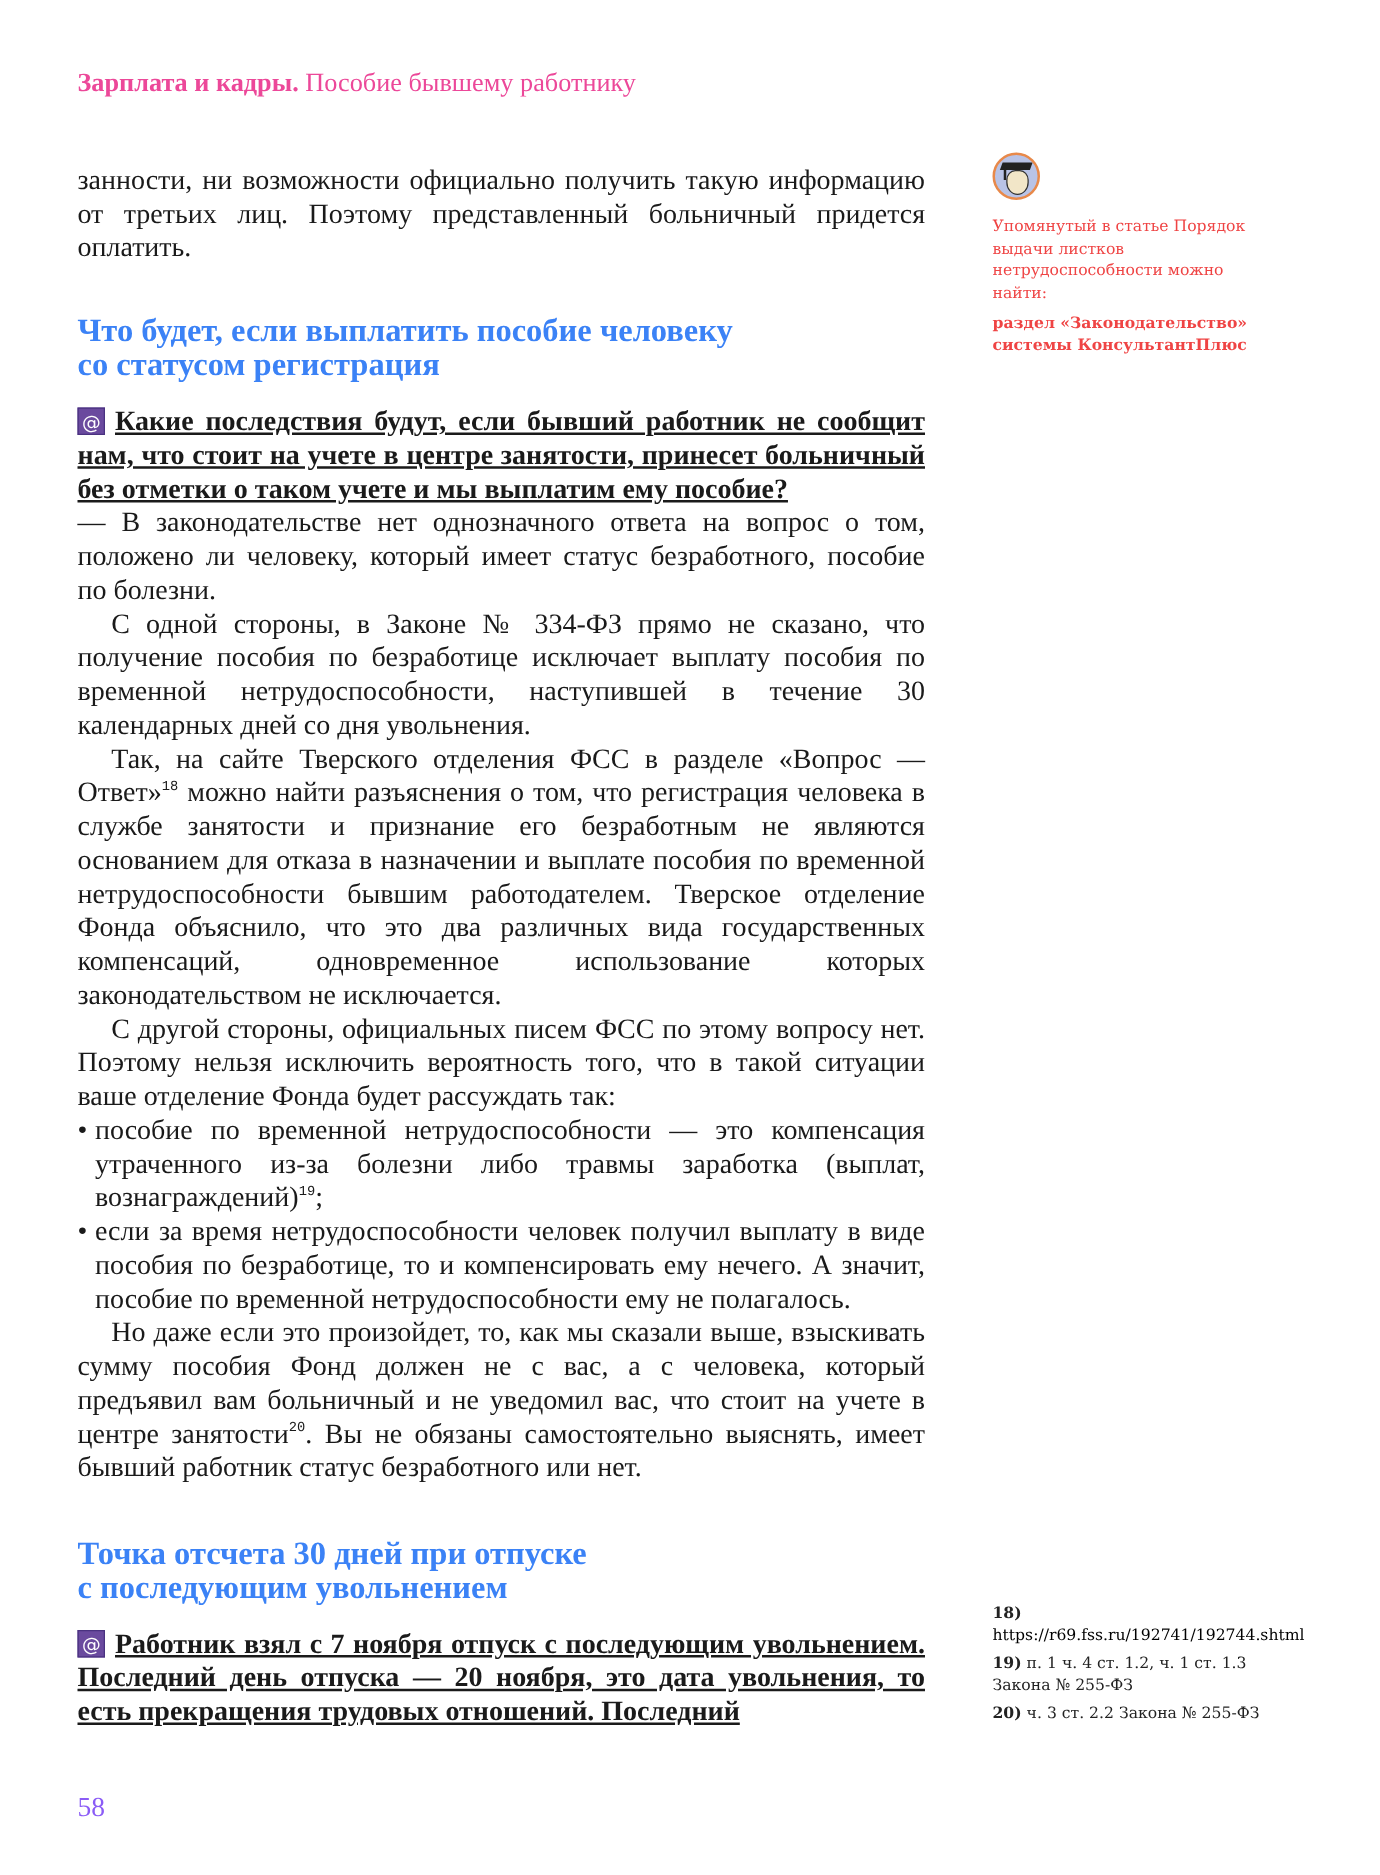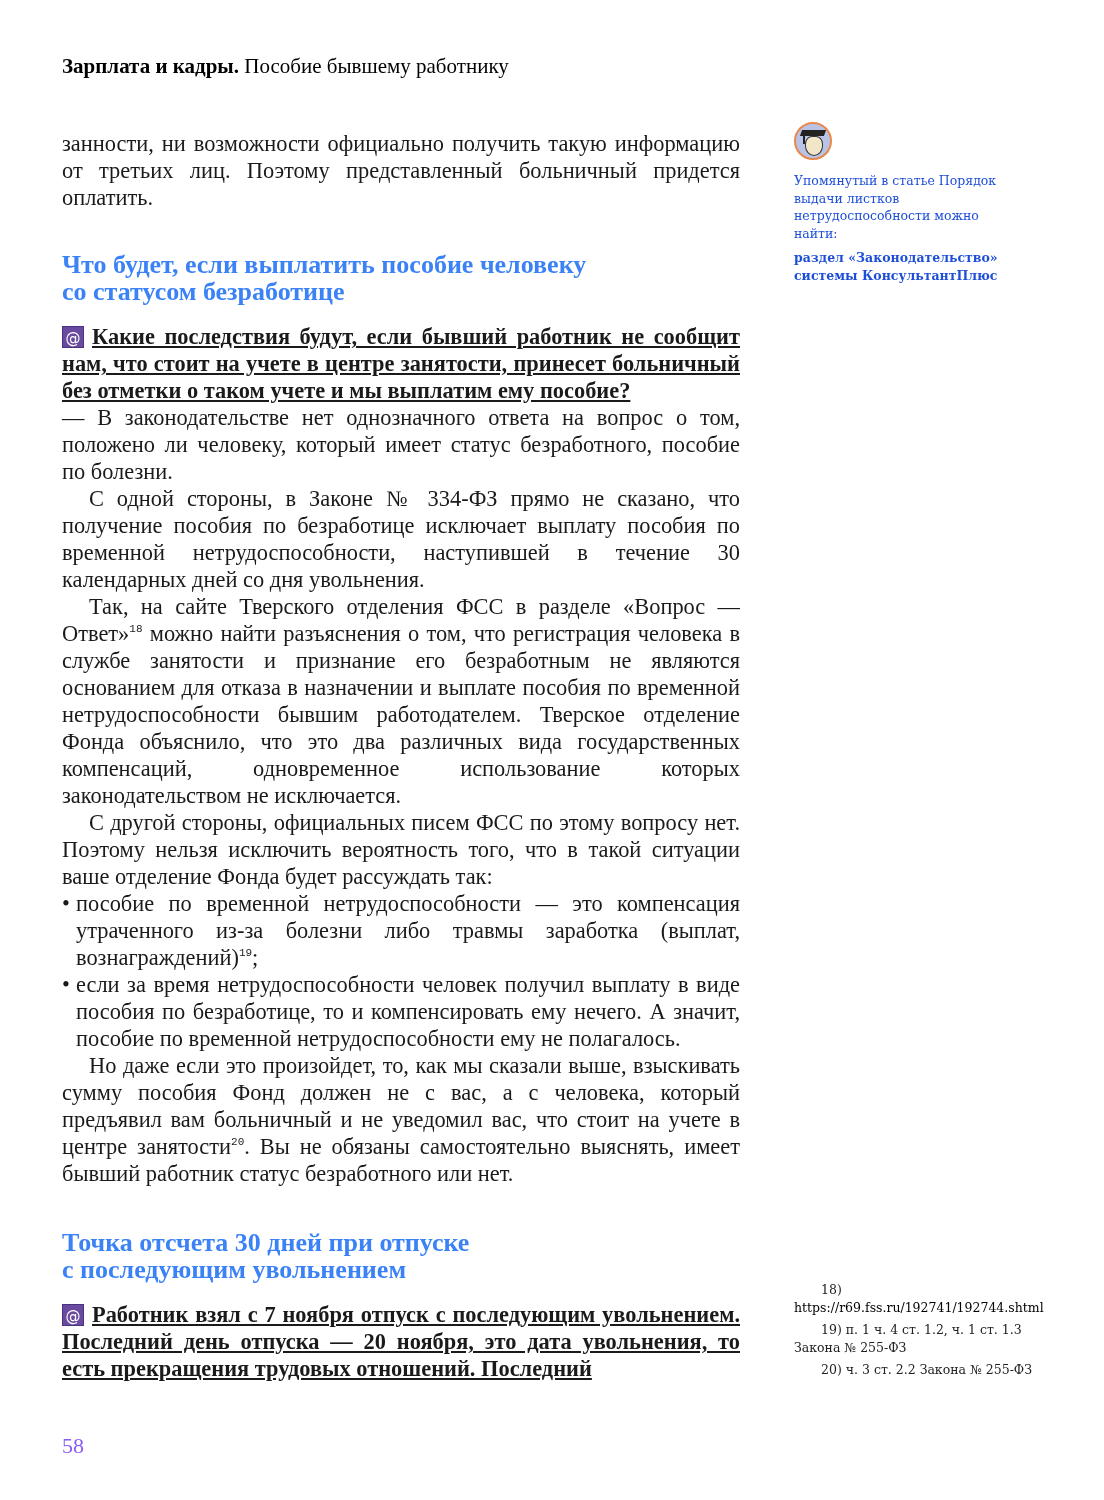--- a/index.html
+++ b/index.html
@@ -4,21 +4,21 @@
   <style>
     html, body { margin: 0; padding: 0; background: #ffffff; }
     body {
       width: 1104px; height: 1500px; position: relative; overflow: hidden;
       font-family: "DejaVu Serif", "Liberation Serif", serif;
       color: #1a1a1a;
     }
     .running-head {
       position: absolute; left: 62px; top: 54px;
       font-family: "Liberation Serif", "DejaVu Serif", serif;
-      font-size: 21px; color: #000000;
+      font-size: 21px; color: #ec4899;
     }
     .running-head .rh-bold { font-weight: bold; }
     .main {
       position: absolute; left: 62px; top: 130px; width: 678px;
       font-family: "Liberation Serif", serif;
       font-size: 22.4px; line-height: 27px;
     }
     .main p { margin: 0; text-align: justify; }
     .main p.indent { text-indent: 27px; }
     .main h2 {
@@ -35,21 +35,21 @@
       border: 1px solid #4a3280; box-sizing: border-box; font-weight: normal;
     }
     sup { font-size: 11px; line-height: 0; vertical-align: 9px; font-family: Liberation Mono, monospace; }
     ul.bullets { list-style: none; margin: 0; padding: 0; }
     ul.bullets li { position: relative; padding-left: 14px; text-align: justify; }
     ul.bullets li::before {
       content: "•"; position: absolute; left: 0; top: 0;
     }
     .sidebar {
       position: absolute; left: 794px; top: 122px; width: 230px;
-      font-family: "DejaVu Serif", serif; font-size: 12.5px; line-height: 17.5px; color: #1d4ed8;
+      font-family: "DejaVu Serif", serif; font-size: 12.5px; line-height: 17.5px; color: #ef4444;
     }
     .avatar {
       width: 34px; height: 34px; border-radius: 50%; border: 2px solid #e8894a;
       background: #b9c3e6; position: relative; overflow: hidden; margin-bottom: 12px;
     }
     .avatar .face {
       position: absolute; left: 9px; top: 12px; width: 16px; height: 18px;
       background: #f2e6c8; border-radius: 40% 40% 50% 50%; border: 1px solid #333;
     }
     .avatar .cap {
@@ -59,41 +59,41 @@
     .avatar .tassel {
       position: absolute; left: 7px; top: 10px; width: 2px; height: 10px; background: #222;
     }
     .sidebar .note { margin: 0; }
     .sidebar .note-bold { margin-top: 7px; font-weight: bold; }
     .footnotes {
       position: absolute; left: 794px; top: 1281px; width: 240px;
       font-family: "DejaVu Serif", serif; font-size: 12.5px; line-height: 17.5px; color: #222;
     }
     .footnotes .fn { margin-bottom: 5px; }
-    .footnotes .fn-num { font-weight: normal; margin-left: 27px; }
+    .footnotes .fn-num { font-weight: bold; }
     .footnotes .fn-link { color: #000000; }
     .page-number {
       position: absolute; left: 62px; top: 1433px;
       font-family: "Liberation Serif", serif; font-size: 22px; color: #8b5cf6;
     }
   </style>
 </head>
 <body>
 
 <div class="running-head">
   <span class="rh-bold">Зарплата и кадры.</span>
   <span>Пособие бывшему работнику</span>
 </div>
 
 <div class="main">
   <p>занности, ни возможности официально получить такую информацию от третьих лиц. Поэтому представленный больничный придется оплатить.</p>
 
   <h2 class="sec1-title">
     <span>Что будет, если выплатить пособие человеку</span><br>
-    <span>со статусом безработице</span>
+    <span>со статусом регистрация</span>
   </h2>
 
   <p class="question">
     <span class="at-badge">@</span><span>Какие последствия будут, если бывший работник не сообщит нам, что стоит на учете в центре занятости, принесет больничный без отметки о таком учете и мы выплатим ему пособие?</span>
   </p>
   <p>— В законодательстве нет однозначного ответа на вопрос о том, положено ли человеку, который имеет статус безработного, пособие по болезни.</p>
   <p class="indent">С одной стороны, в Законе № 334-ФЗ прямо не сказано, что получение пособия по безработице исключает выплату пособия по временной нетрудоспособности, наступившей в течение 30 календарных дней со дня увольнения.</p>
   <p class="indent">
     <span>Так, на сайте Тверского отделения ФСС в разделе «Вопрос — Ответ»</span><sup>18</sup><span> можно найти разъяснения о том, что регистрация человека в службе занятости и признание его безработным не являются основанием для отказа в назначении и выплате пособия по временной нетрудоспособности бывшим работодателем. Тверское отделение Фонда объяснило, что это два различных вида государственных компенсаций, одновременное использование которых законодательством не исключается.</span>
   </p>

